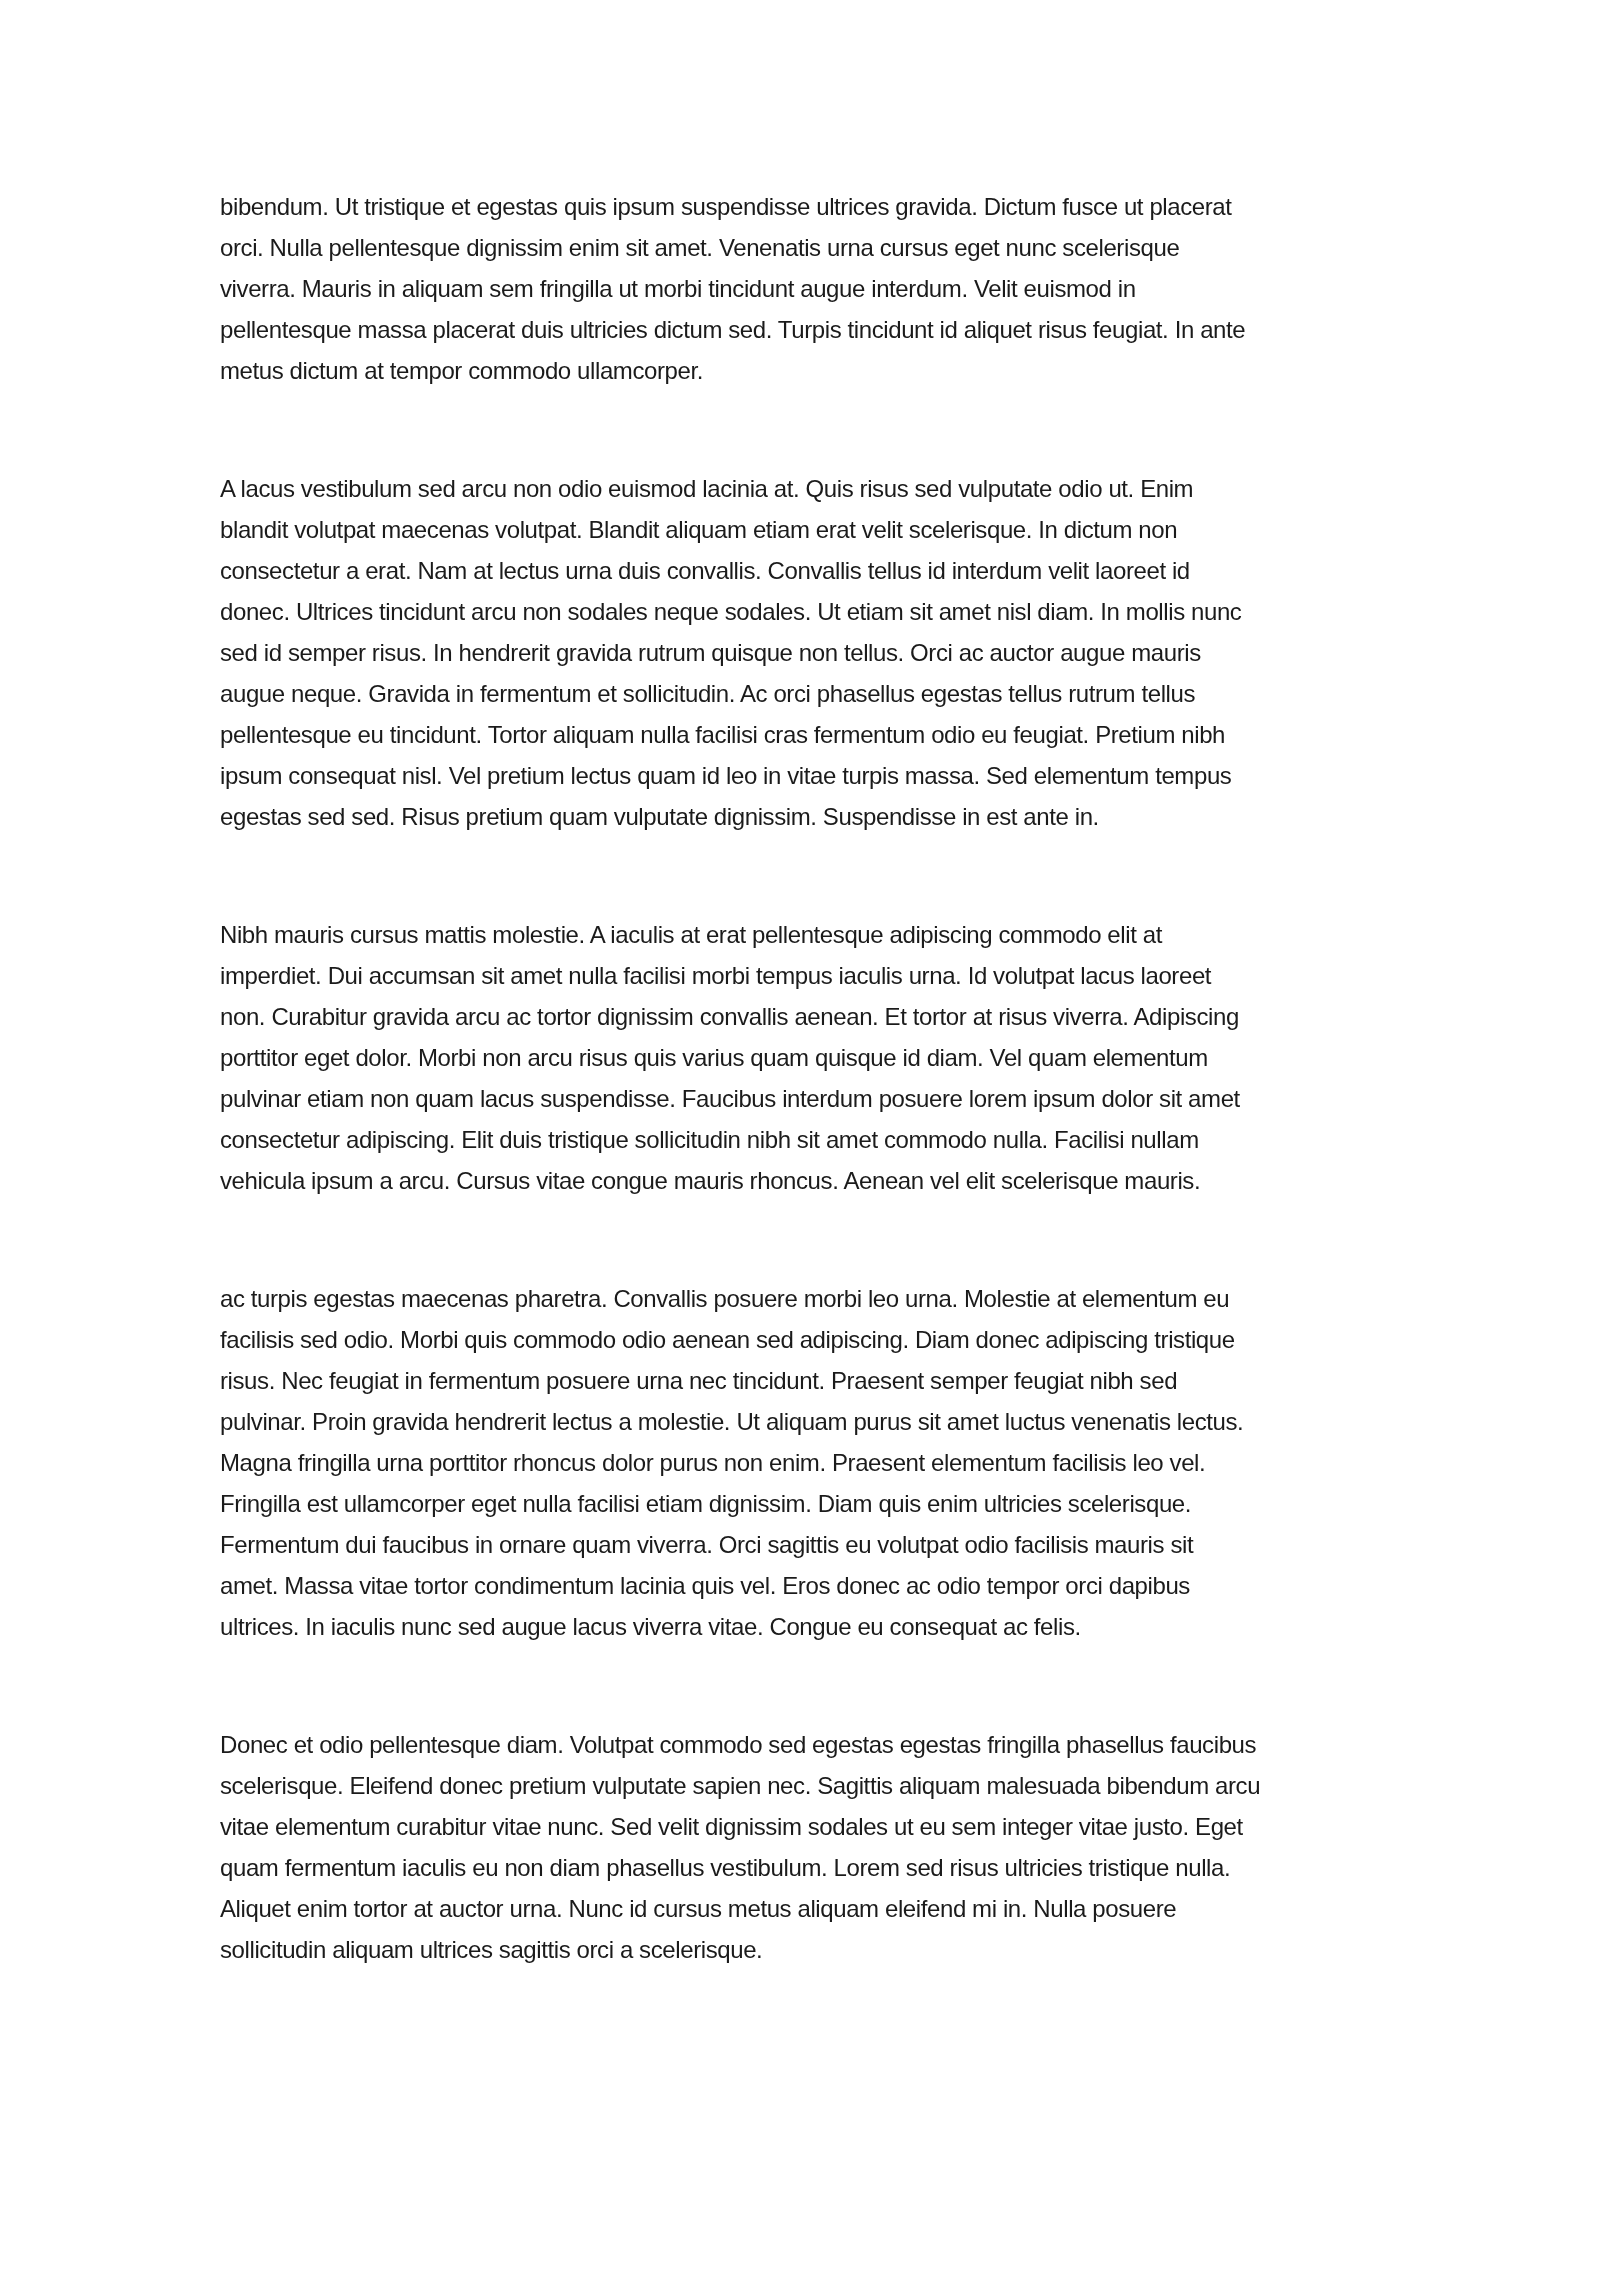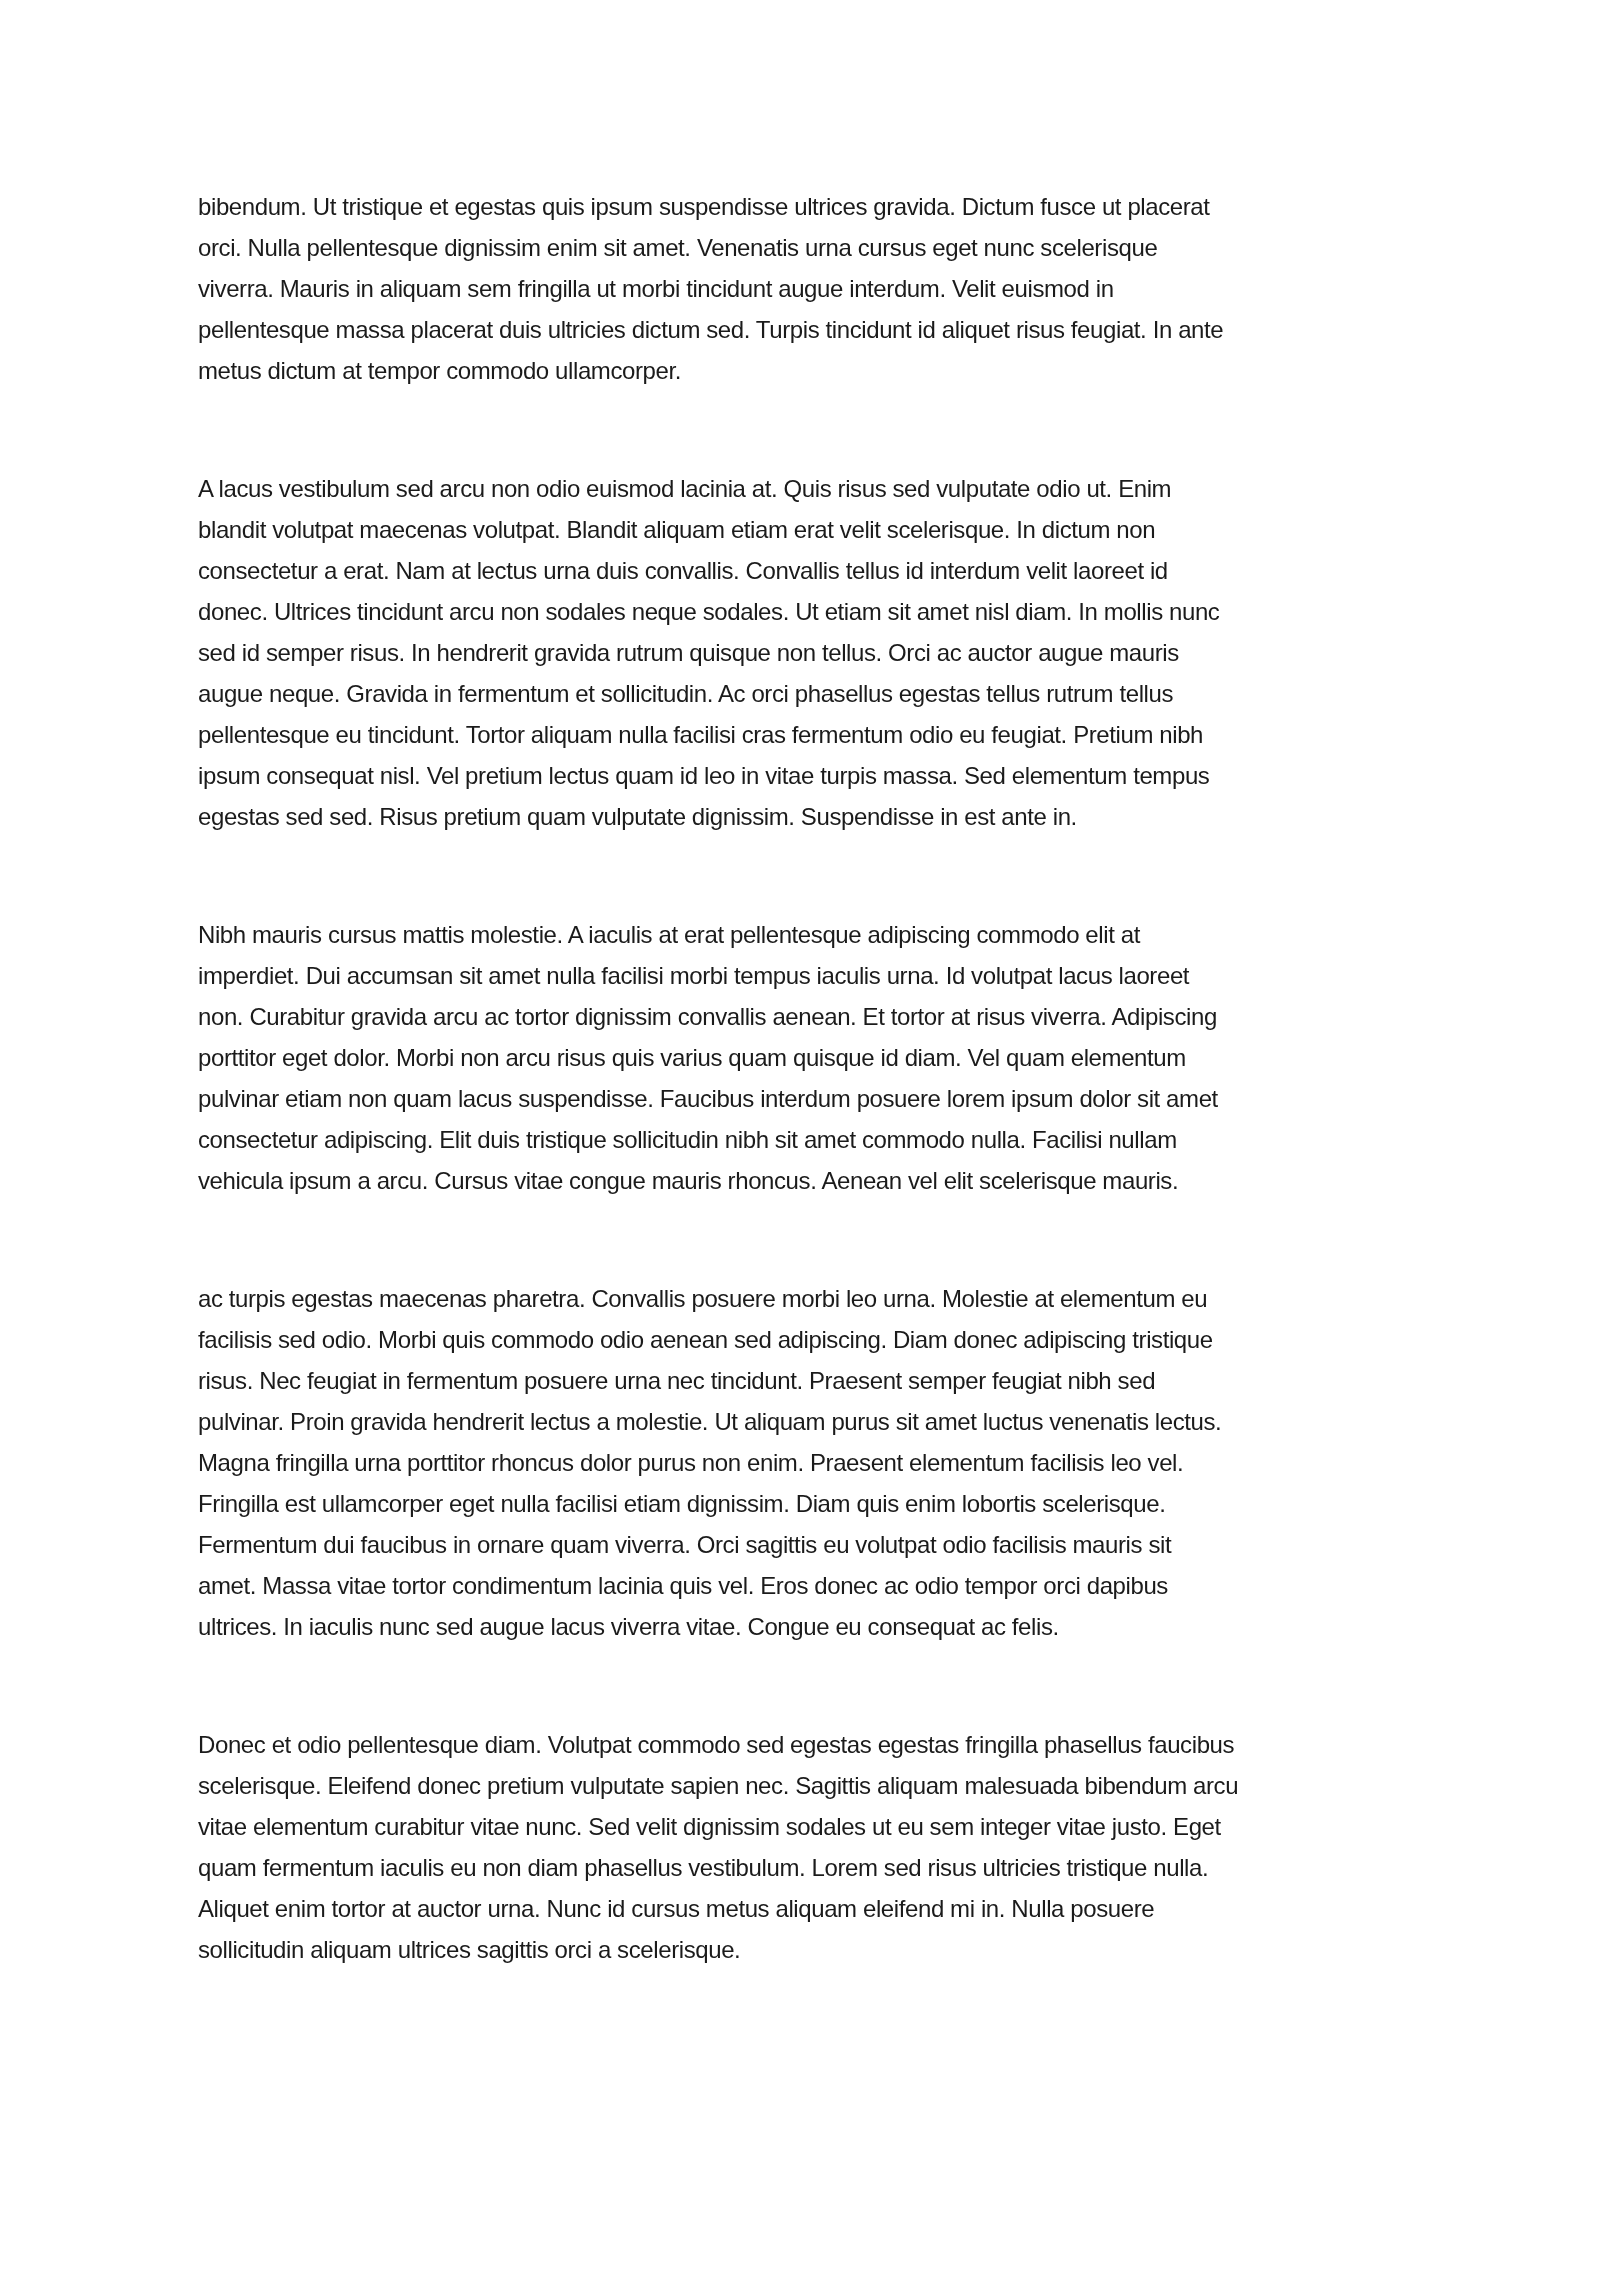--- a/index.html
+++ b/index.html
@@ -28,20 +28,21 @@
   .paragraph:last-child {
     margin-bottom: 0;
   }
   .text-line {
     display: block;
     white-space: pre;
     font-size: 24px;
     line-height: 41px;
     letter-spacing: -0.4px;
     text-align: left;
+    margin-left: 22px;
   }
 </style>
 </head>
 <body>
 
 <div class="page">
   <div class="content">
 
     <div class="paragraph">
         <span class="text-line">bibendum. Ut tristique et egestas quis ipsum suspendisse ultrices gravida. Dictum fusce ut placerat</span>
@@ -72,21 +73,21 @@
         <span class="text-line">consectetur adipiscing. Elit duis tristique sollicitudin nibh sit amet commodo nulla. Facilisi nullam</span>
         <span class="text-line">vehicula ipsum a arcu. Cursus vitae congue mauris rhoncus. Aenean vel elit scelerisque mauris.</span>
       </div>
 
     <div class="paragraph">
         <span class="text-line">ac turpis egestas maecenas pharetra. Convallis posuere morbi leo urna. Molestie at elementum eu</span>
         <span class="text-line">facilisis sed odio. Morbi quis commodo odio aenean sed adipiscing. Diam donec adipiscing tristique</span>
         <span class="text-line">risus. Nec feugiat in fermentum posuere urna nec tincidunt. Praesent semper feugiat nibh sed</span>
         <span class="text-line">pulvinar. Proin gravida hendrerit lectus a molestie. Ut aliquam purus sit amet luctus venenatis lectus.</span>
         <span class="text-line">Magna fringilla urna porttitor rhoncus dolor purus non enim. Praesent elementum facilisis leo vel.</span>
-        <span class="text-line">Fringilla est ullamcorper eget nulla facilisi etiam dignissim. Diam quis enim lobortis scelerisque.</span>
+        <span class="text-line">Fringilla est ullamcorper eget nulla facilisi etiam dignissim. Diam quis enim ultricies scelerisque.</span>
         <span class="text-line">Fermentum dui faucibus in ornare quam viverra. Orci sagittis eu volutpat odio facilisis mauris sit</span>
         <span class="text-line">amet. Massa vitae tortor condimentum lacinia quis vel. Eros donec ac odio tempor orci dapibus</span>
         <span class="text-line">ultrices. In iaculis nunc sed augue lacus viverra vitae. Congue eu consequat ac felis.</span>
       </div>
 
     <div class="paragraph">
         <span class="text-line">Donec et odio pellentesque diam. Volutpat commodo sed egestas egestas fringilla phasellus faucibus</span>
         <span class="text-line">scelerisque. Eleifend donec pretium vulputate sapien nec. Sagittis aliquam malesuada bibendum arcu</span>
         <span class="text-line">vitae elementum curabitur vitae nunc. Sed velit dignissim sodales ut eu sem integer vitae justo. Eget</span>
         <span class="text-line">quam fermentum iaculis eu non diam phasellus vestibulum. Lorem sed risus ultricies tristique nulla.</span>

